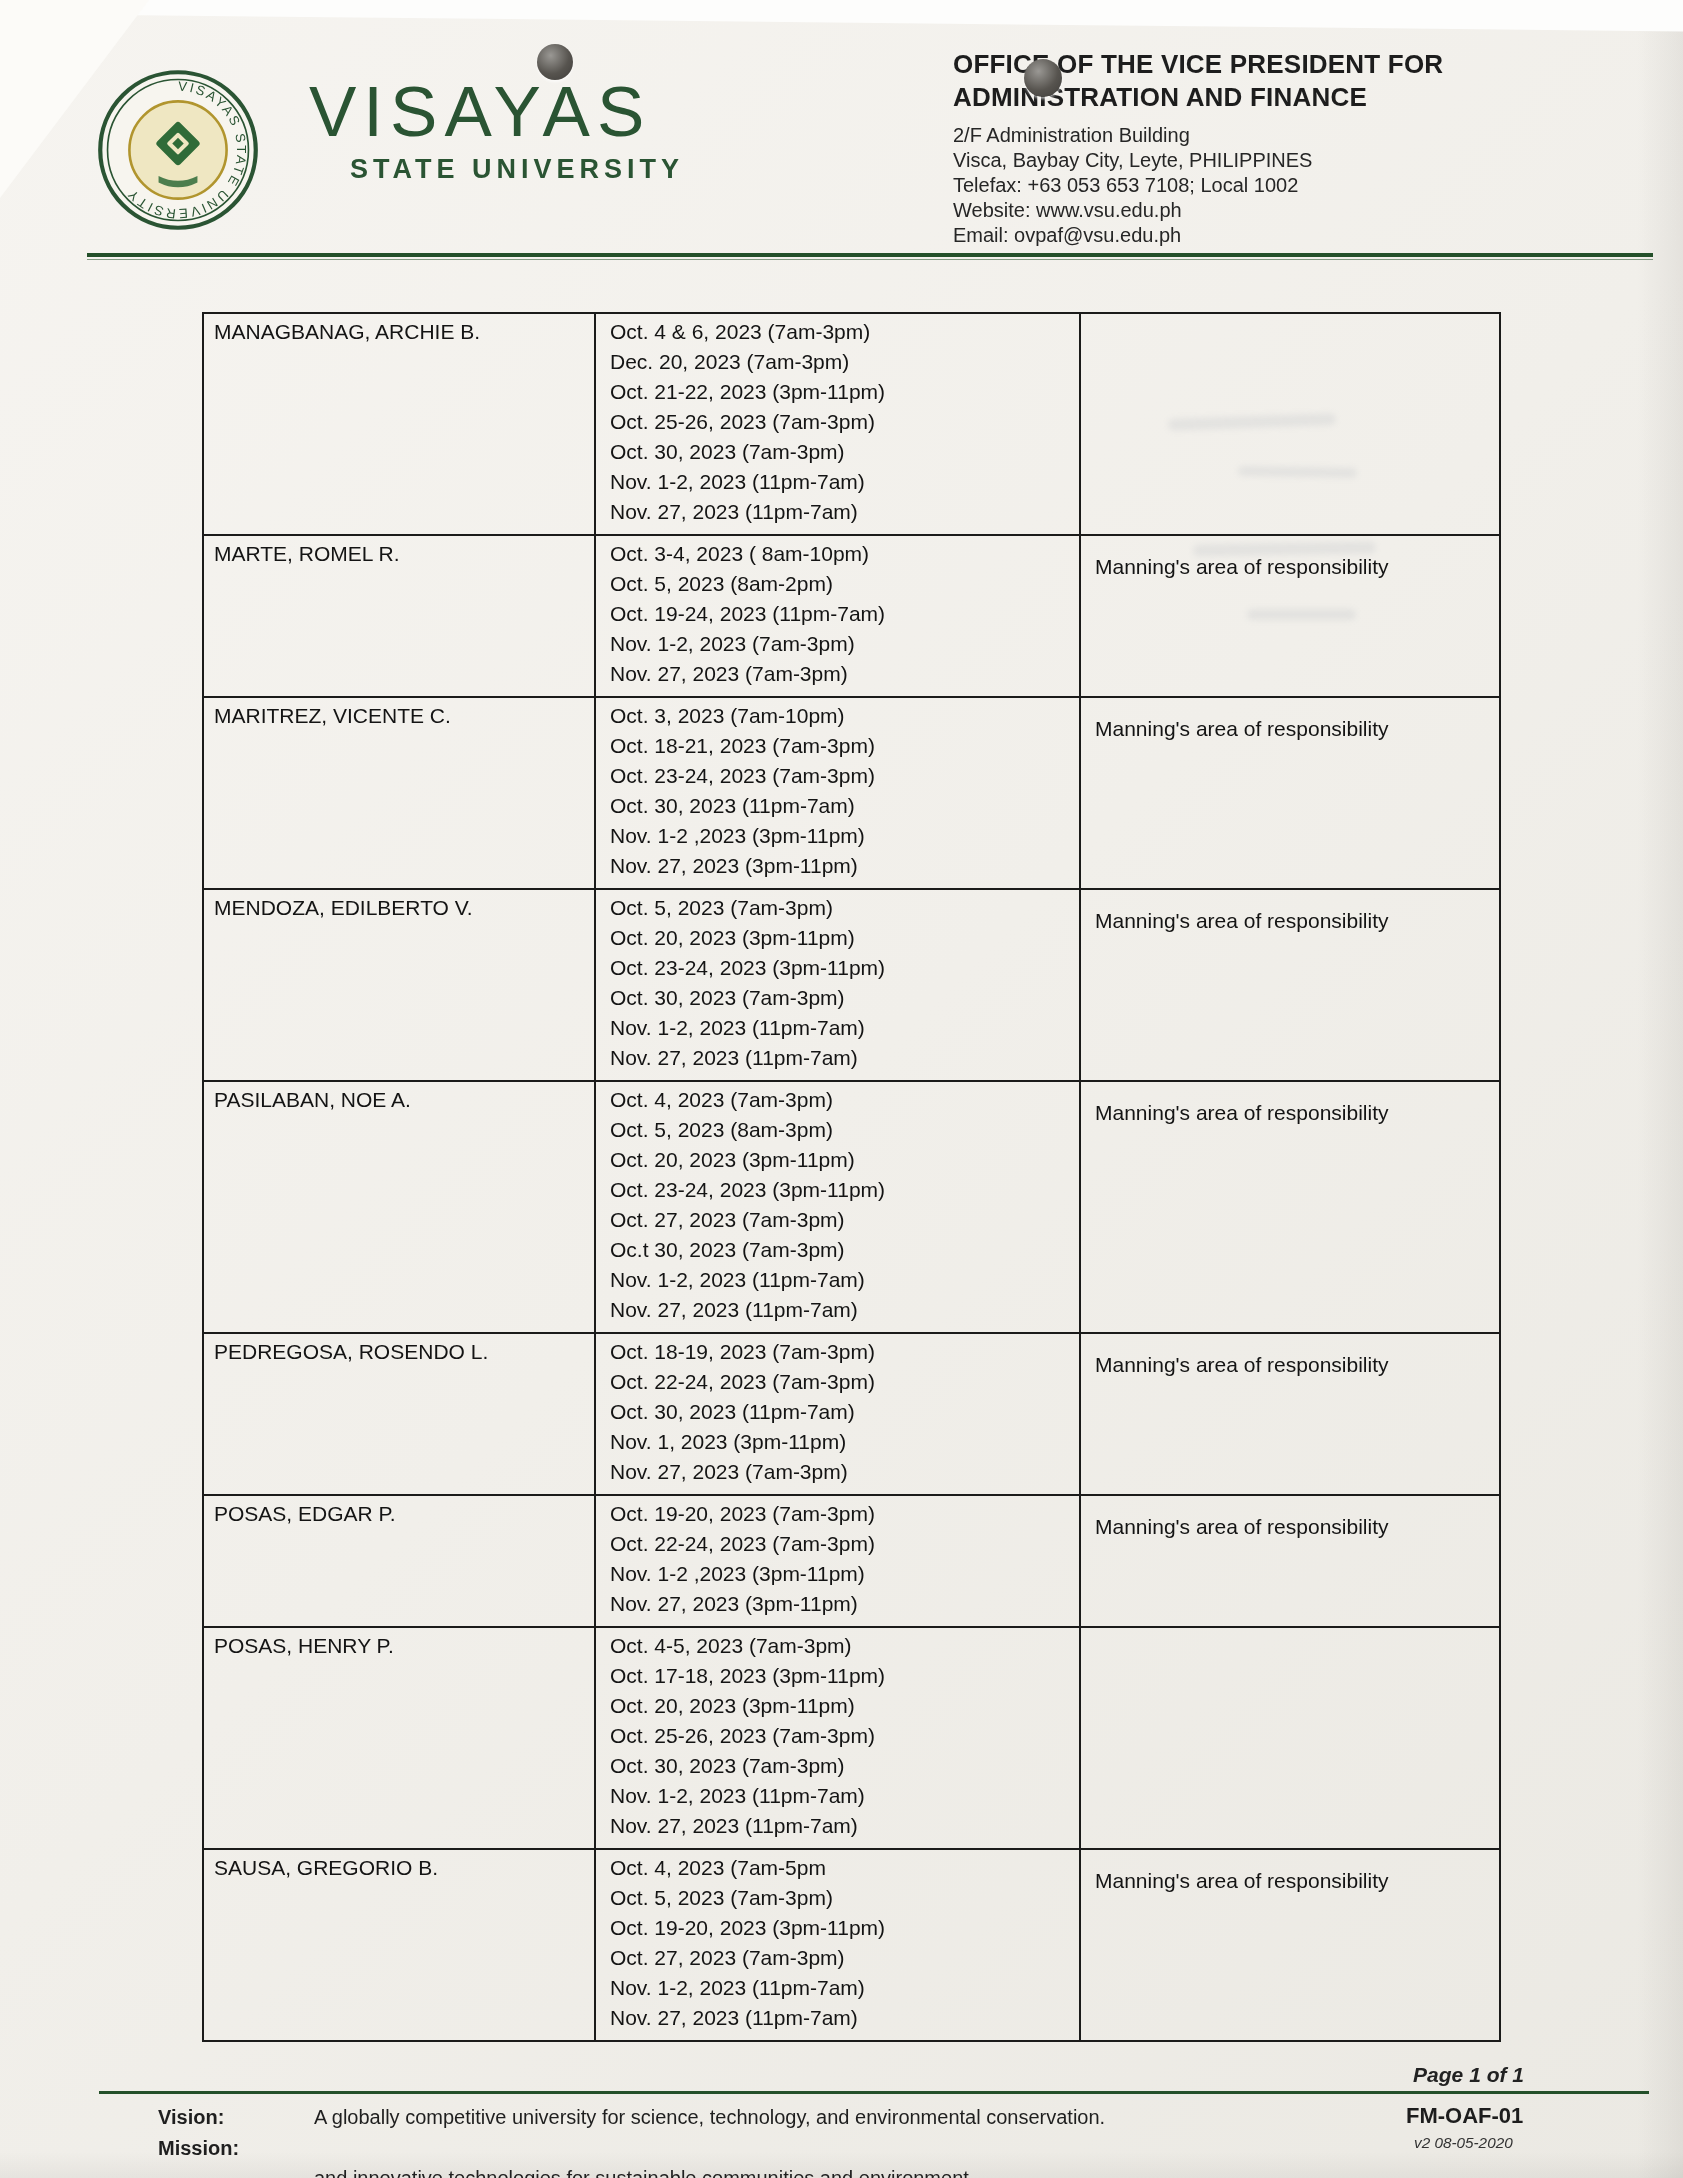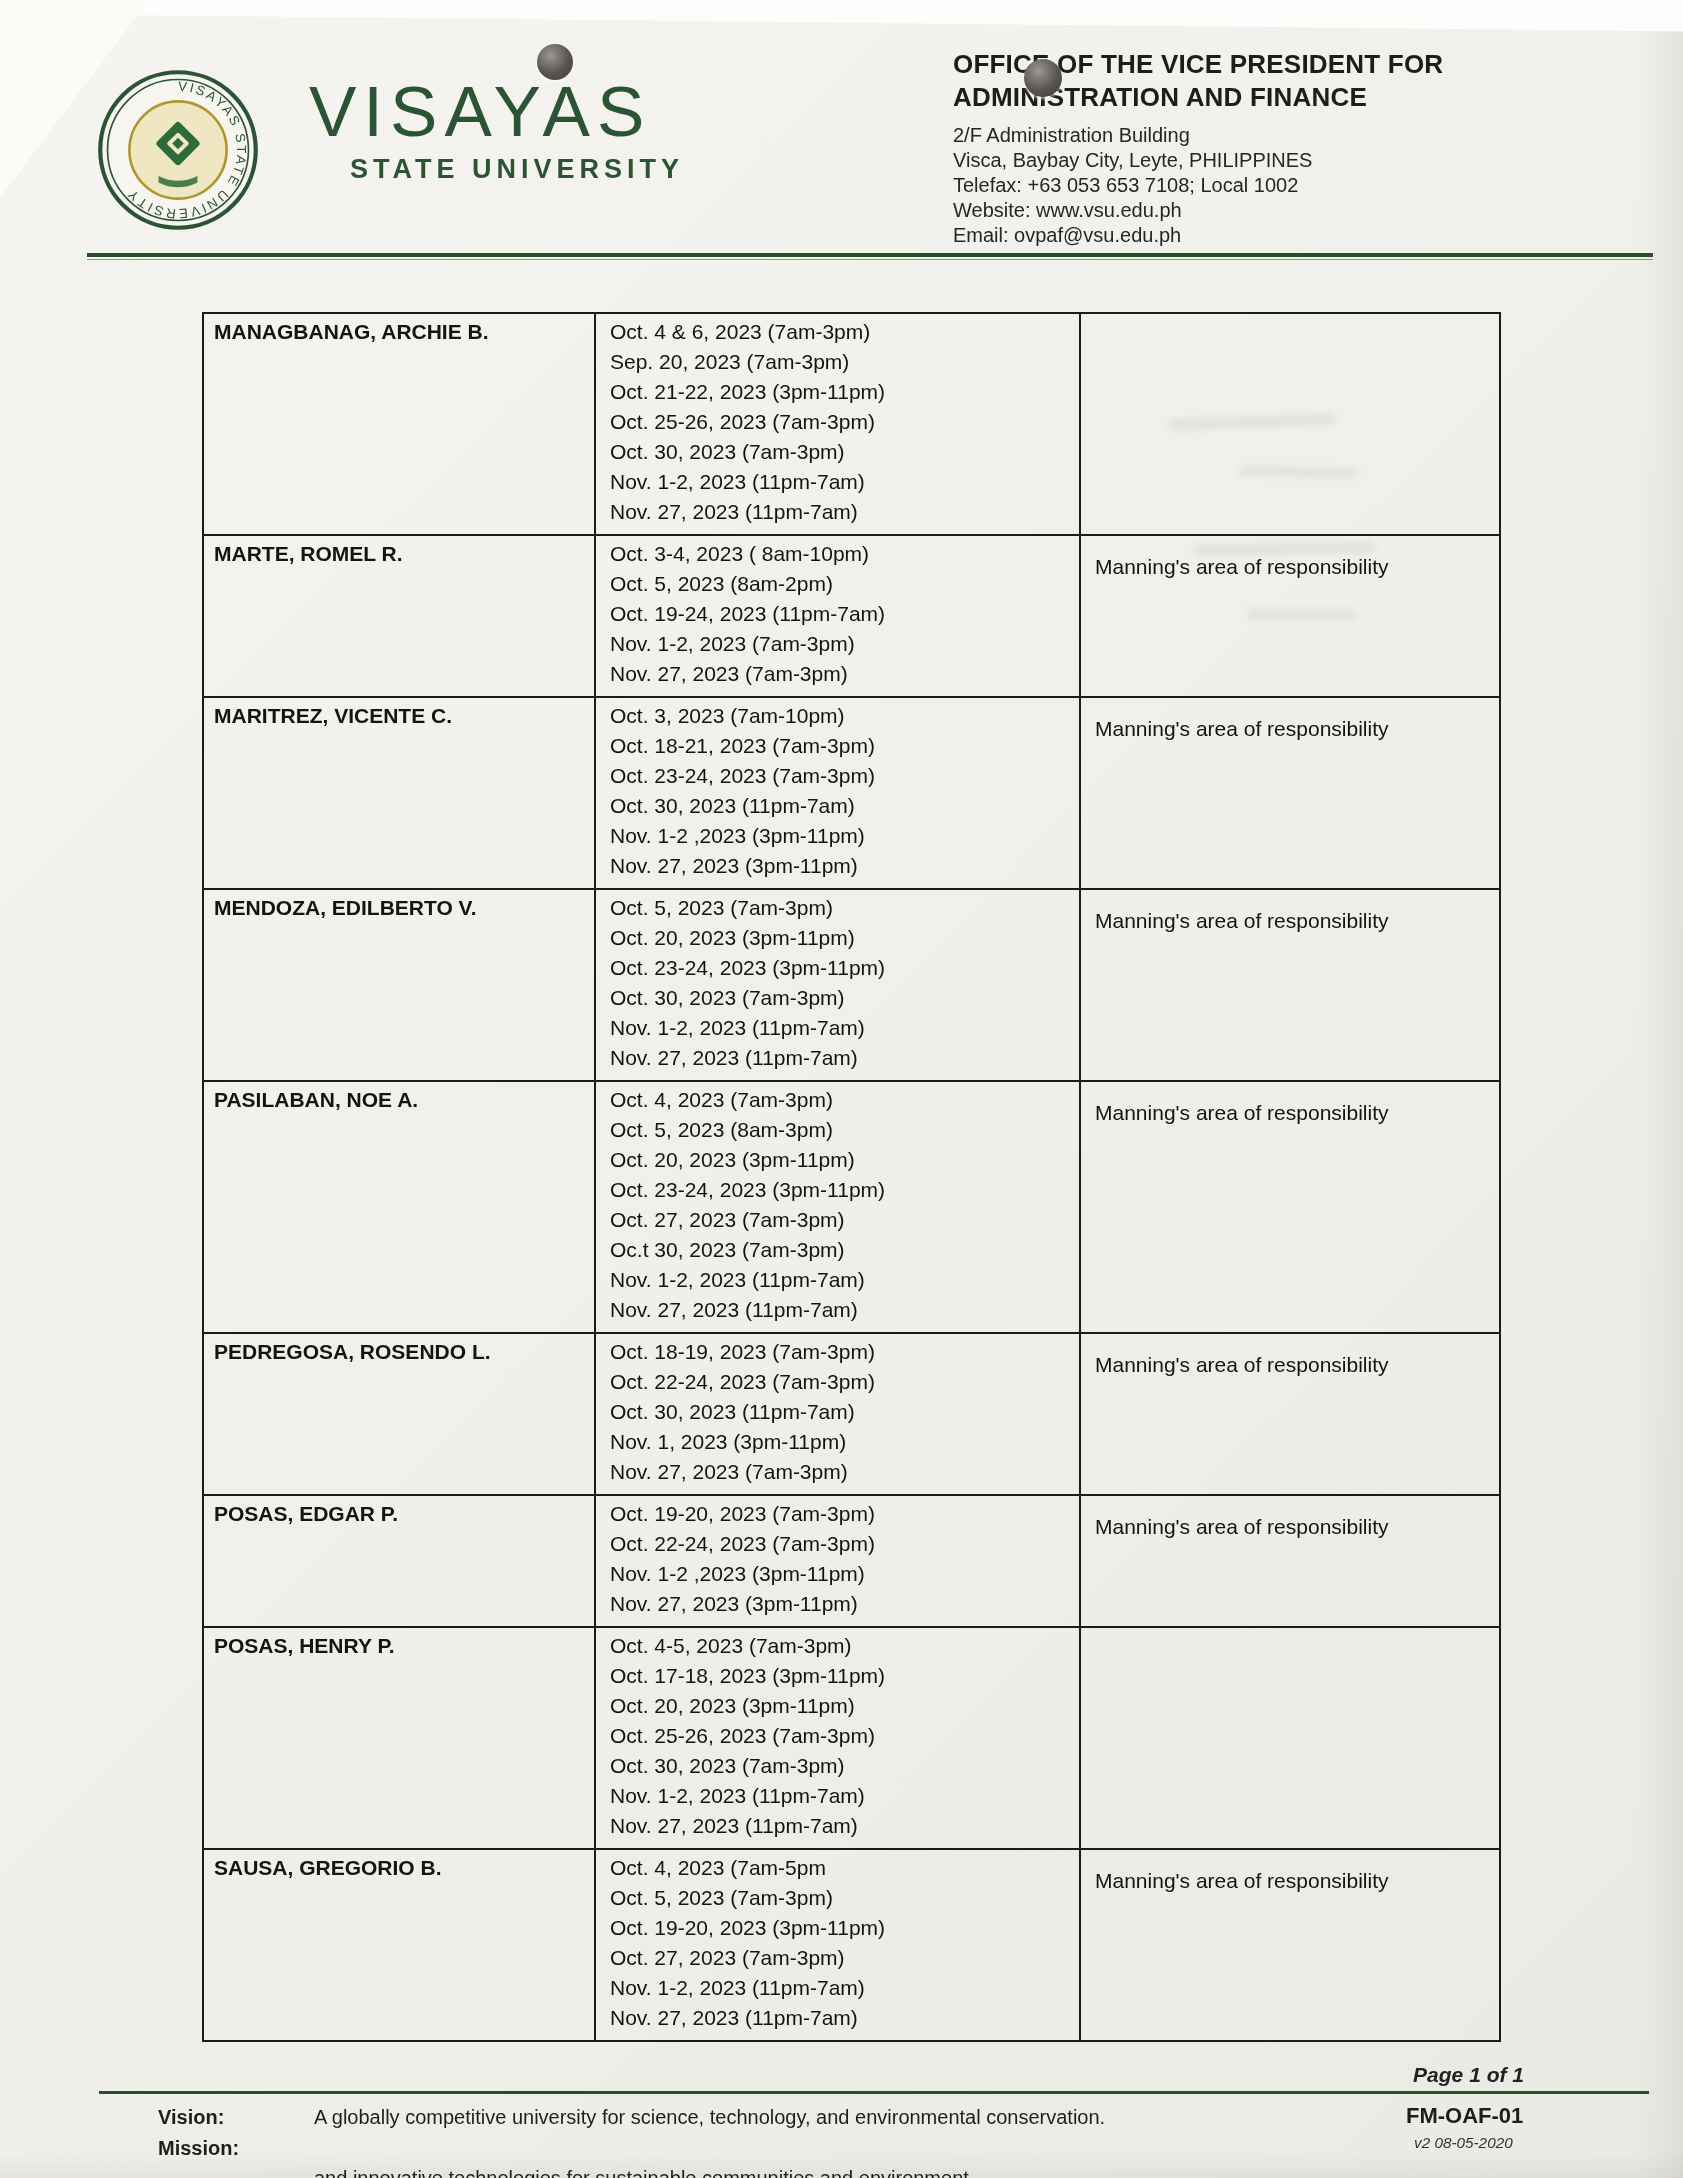--- a/index.html
+++ b/index.html
@@ -67,21 +67,21 @@
   
   table.duty{
     position:absolute;left:202px;top:312px;width:1297px;z-index:10;
     border-collapse:collapse;table-layout:fixed;
   }
   table.duty td{
     border:2px solid #1b1b1a;
     font-size:21px;line-height:30px;color:#141414;
     vertical-align:top;
   }
-  td.name-cell{padding:3px 8px 12px 10px;font-weight:bold;}
+  td.name-cell{padding:3px 8px 12px 10px;}
   td.sched-cell{padding:3px 8px 7px 14px;}
   td.remarks-cell{vertical-align:middle;padding:16px 8px 3px 14px;}
   
   .page-num{
     position:absolute;left:1365px;top:2063px;width:159px;z-index:10;
     text-align:right;font-size:21px;font-weight:700;font-style:italic;color:#222;
   }
   .footer-row{position:absolute;z-index:10;font-size:20px;line-height:25px;color:#1f1f1f;}
   .vlabel{position:absolute;left:158px;top:2105px;font-weight:700;}
   .vtext{position:absolute;left:314px;top:2105px;}
@@ -146,21 +146,21 @@
     <colgroup>
       <col style="width:392px">
         <col style="width:485px">
         <col style="width:420px">
     </colgroup>
     <tbody>
         <tr>
           <td class="name-cell">MANAGBANAG, ARCHIE B.</td>
           <td class="sched-cell">
             <div>Oct. 4 &amp; 6, 2023 (7am-3pm)</div>
-            <div>Sep. 20, 2023 (7am-3pm)</div>
+            <div>Dec. 20, 2023 (7am-3pm)</div>
             <div>Oct. 21-22, 2023 (3pm-11pm)</div>
             <div>Oct. 25-26, 2023 (7am-3pm)</div>
             <div>Oct. 30, 2023 (7am-3pm)</div>
             <div>Nov. 1-2, 2023 (11pm-7am)</div>
             <div>Nov. 27, 2023 (11pm-7am)</div>
           </td>
           <td class="remarks-cell"></td>
         </tr>
         <tr>
           <td class="name-cell">MARTE, ROMEL R.</td>

